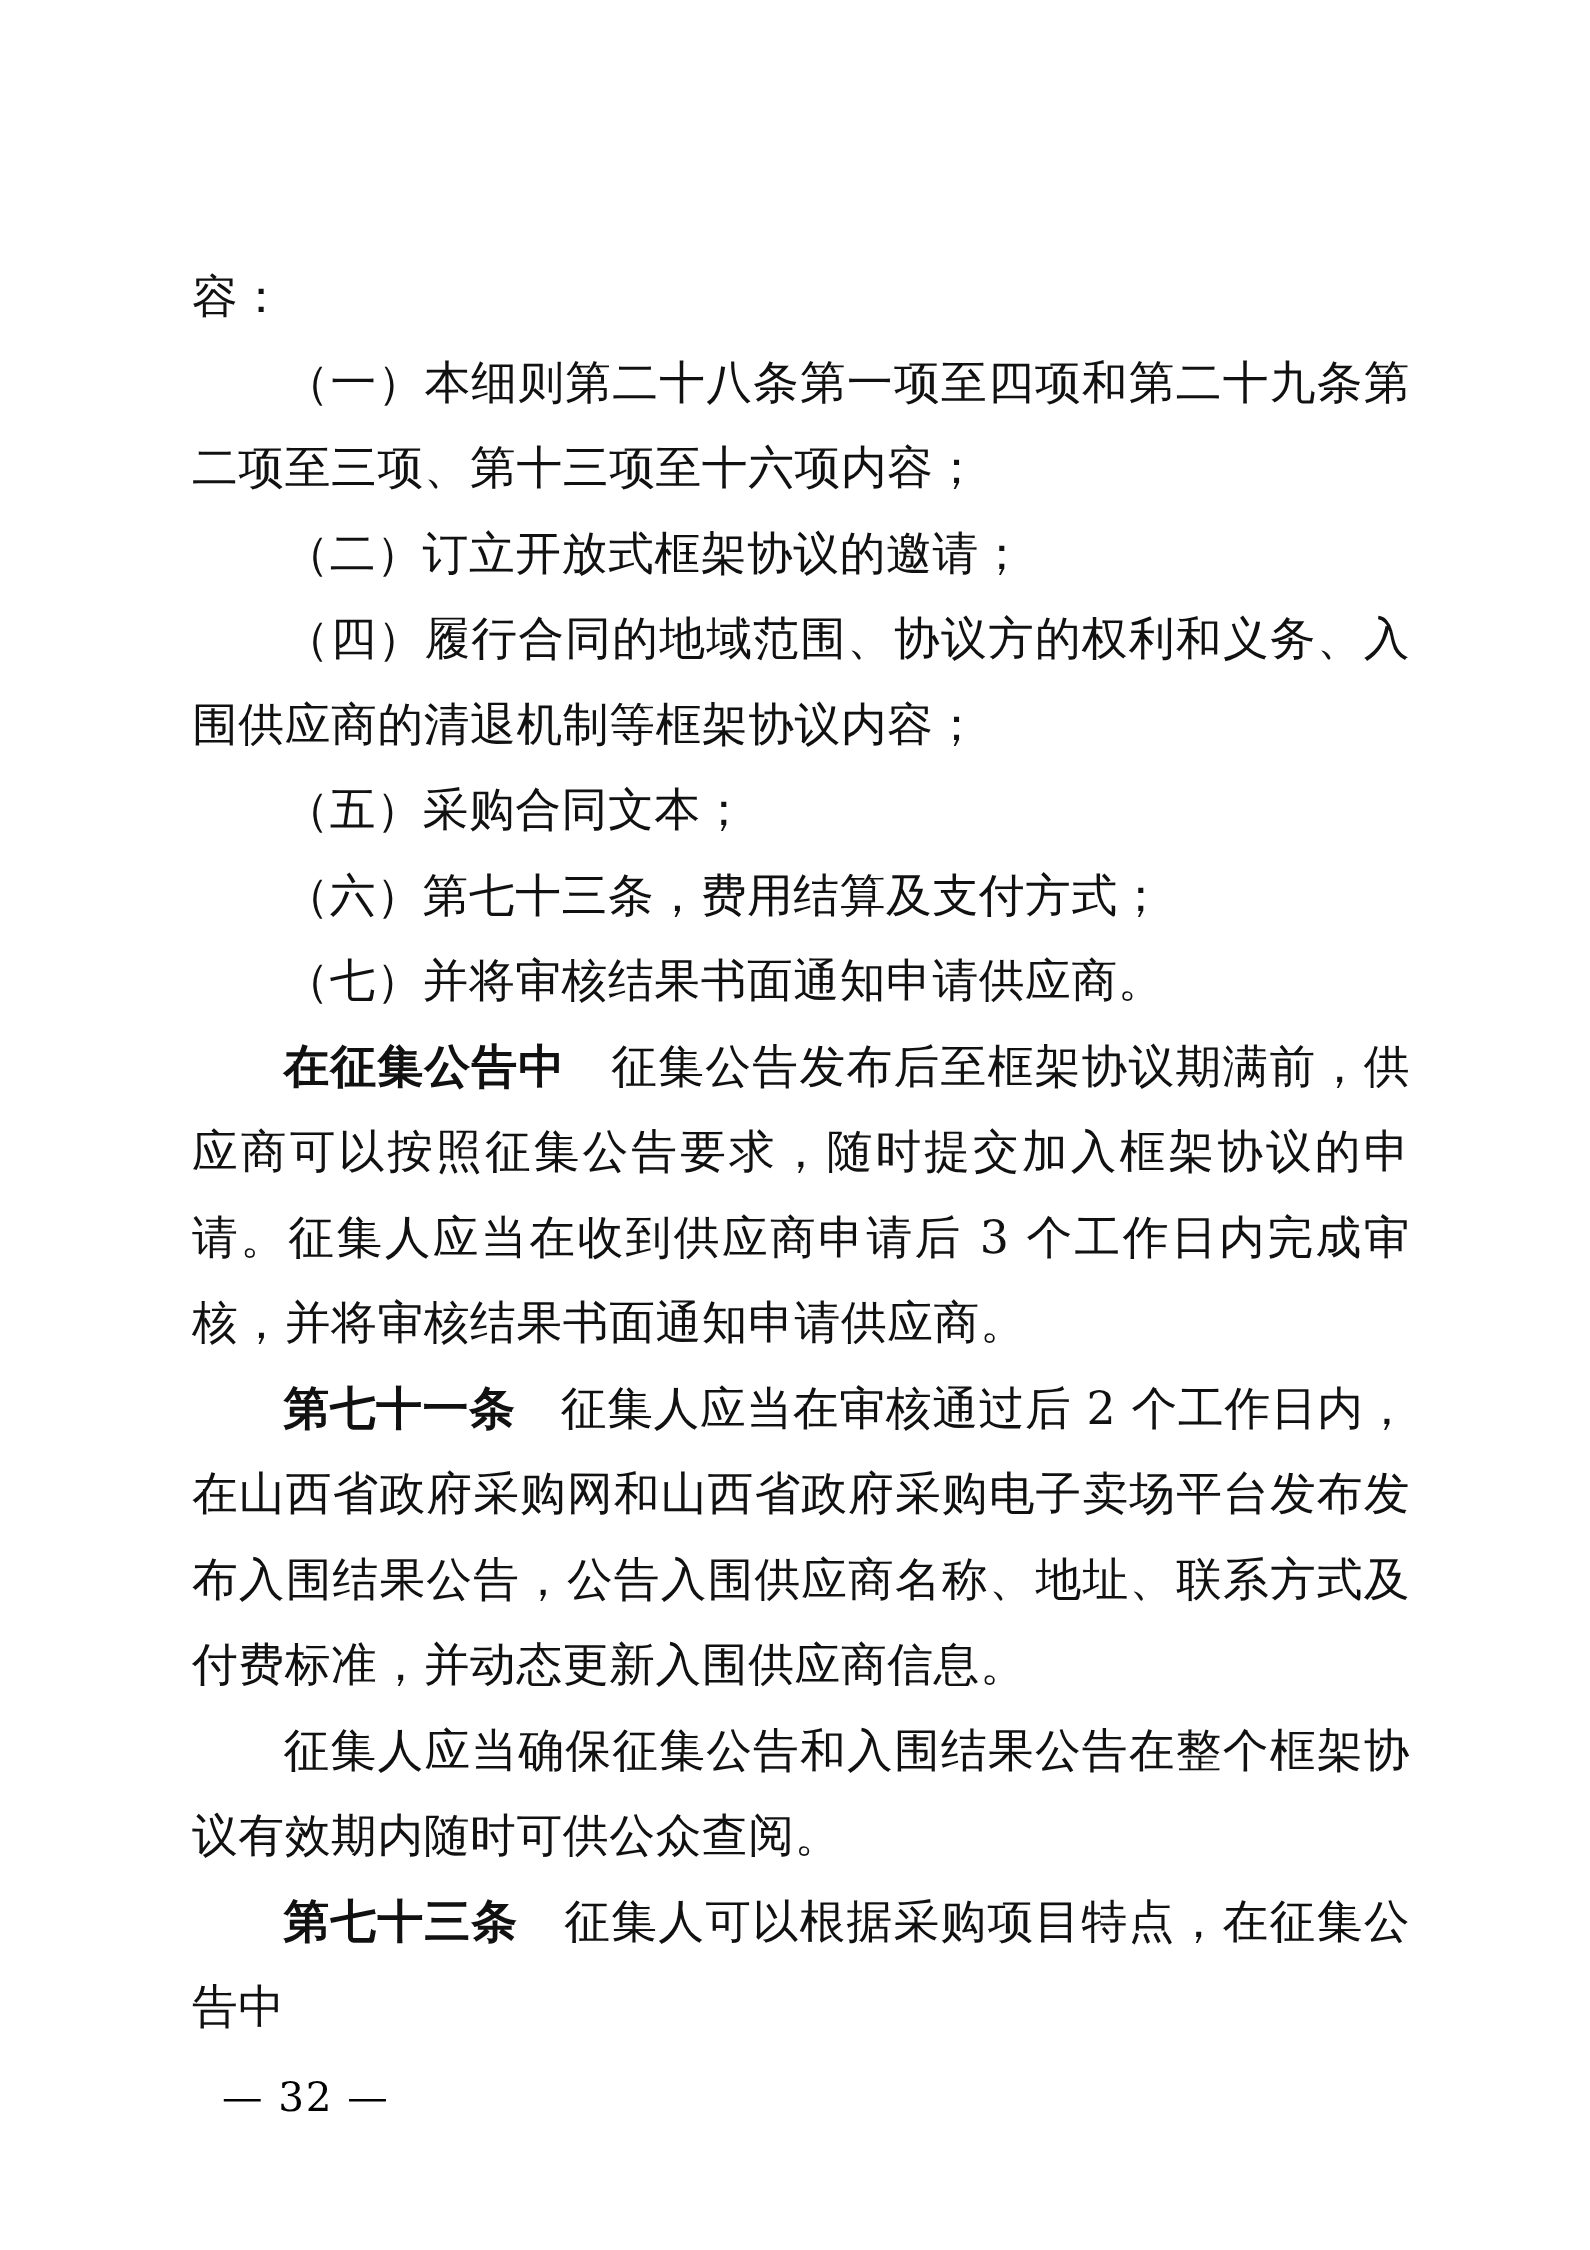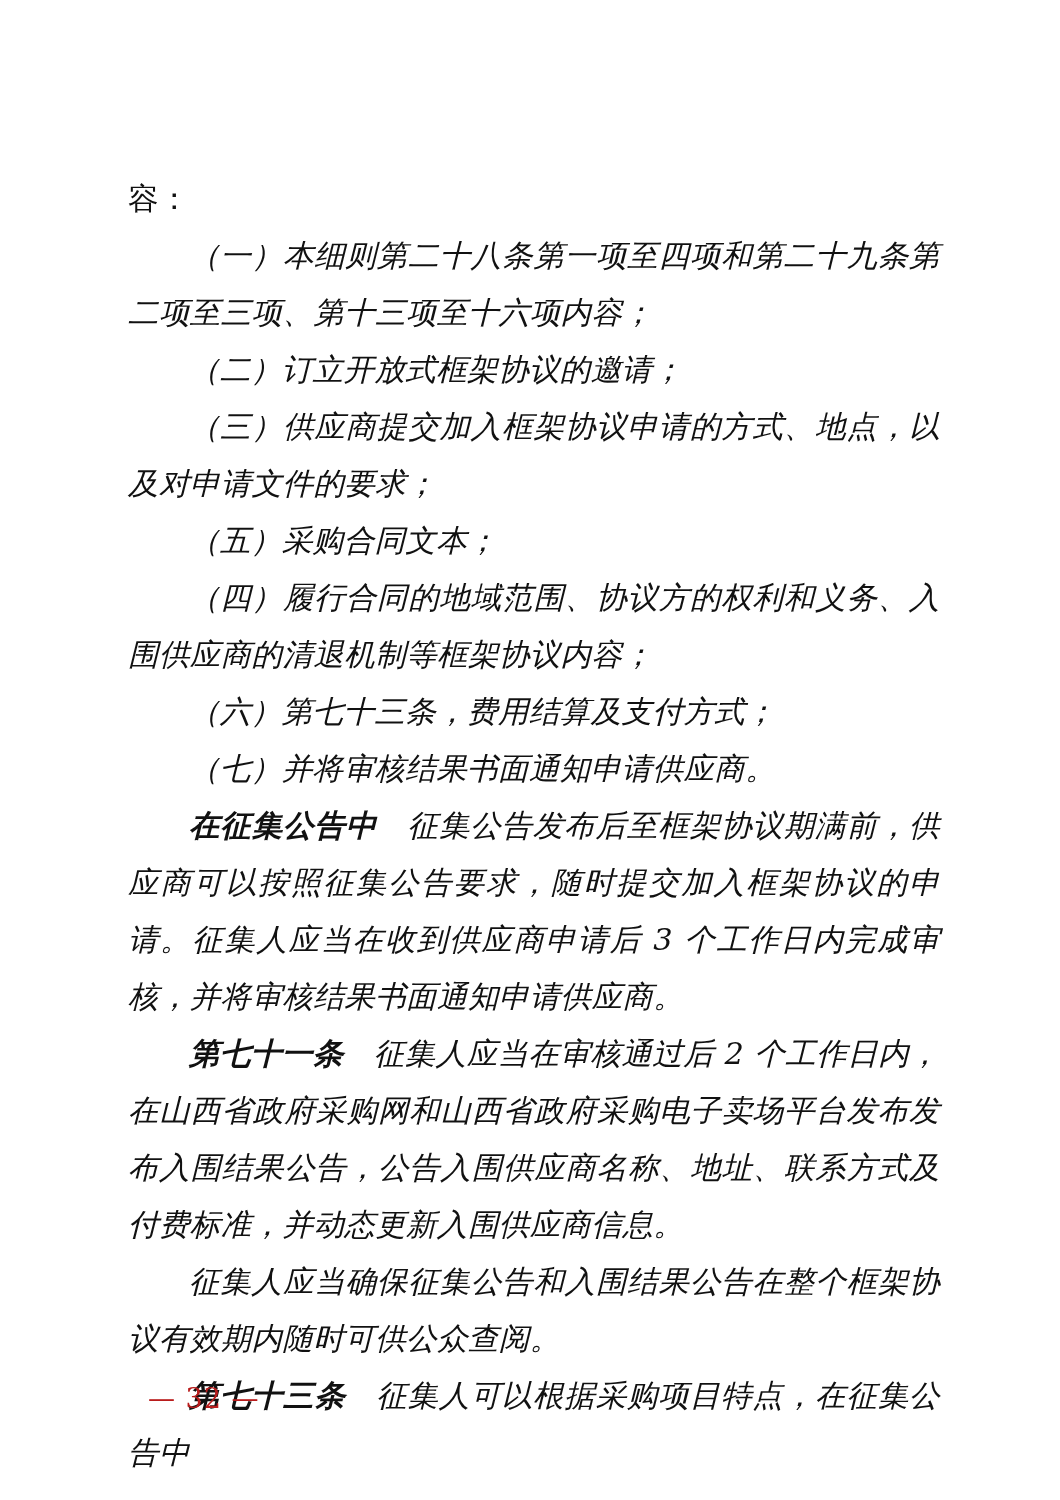--- a/index.html
+++ b/index.html
@@ -30,59 +30,57 @@
     text-align: justify;
     text-justify: inter-ideograph;
   }
   p {
     margin: 0;
     padding: 0;
     text-indent: 0;
   }
   p.indent {
     text-indent: 61px;
-    font-style: italic;
   }
   .article-head {
     font-weight: bold;
   }
   .gap {
     display: inline-block;
     width: 30px;
   }
   .page-number {
     position: absolute;
     left: 0;
     right: 0;
     bottom: 86px;
     text-align: left;
     padding-left: 148px;
     font-size: 27px;
     font-family: "DejaVu Serif", "Liberation Serif", serif;
     letter-spacing: 1px;
-    color: #b91c1c;
+    color: #000000;
   }
 </style>
 </head>
 <body>
 
 <div class="page">
   <div class="body-text">
 
     <p>容：</p>
 
     <p class="indent">（一）本细则第二十八条第一项至四项和第二十九条第二项至三项、第十三项至十六项内容；</p>
 
     <p class="indent">（二）订立开放式框架协议的邀请；</p>
 
-    <p class="indent">（三）供应商提交加入框架协议申请的方式、地点，以及对申请文件的要求；</p>
+
+    <p class="indent">（四）履行合同的地域范围、协议方的权利和义务、入围供应商的清退机制等框架协议内容；</p>
 
     <p class="indent">（五）采购合同文本；</p>
-
-    <p class="indent">（四）履行合同的地域范围、协议方的权利和义务、入围供应商的清退机制等框架协议内容；</p>
 
     <p class="indent">（六）第七十三条，费用结算及支付方式；</p>
 
     <p class="indent">（七）并将审核结果书面通知申请供应商。</p>
 
     <p class="indent"><span class="article-head">在征集公告中</span><span class="gap"></span><span>征集公告发布后至框架协议期满前，供应商可以按照征集公告要求，随时提交加入框架协议的申请。征集人应当在收到供应商申请后 3 个工作日内完成审核，并将审核结果书面通知申请供应商。</span></p>
 
     <p class="indent"><span class="article-head">第七十一条</span><span class="gap"></span><span>征集人应当在审核通过后 2 个工作日内，在山西省政府采购网和山西省政府采购电子卖场平台发布发布入围结果公告，公告入围供应商名称、地址、联系方式及付费标准，并动态更新入围供应商信息。</span></p>
 
     <p class="indent">征集人应当确保征集公告和入围结果公告在整个框架协议有效期内随时可供公众查阅。</p>

